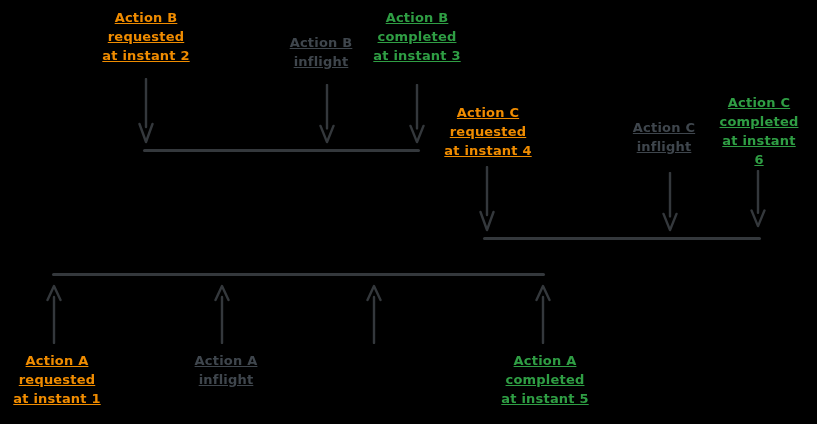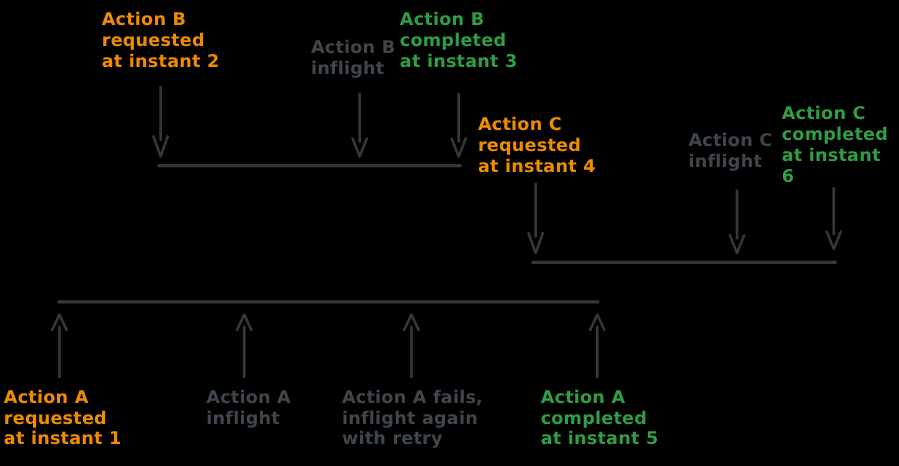--- a/index.html
+++ b/index.html
@@ -3,22 +3,22 @@
 <meta charset="utf-8">
 <style>
   html,body{margin:0;padding:0;background:#000;}
   .canvas{
     position:relative;width:817px;height:424px;overflow:hidden;
     background:var(--background,#000000);
     font-family:"DejaVu Sans",sans-serif;
   }
   .lbl{
     position:absolute;transform:translateX(-50%);
-    text-align:left;white-space:pre-line;
-    font-size:16px;line-height:19px;font-weight:700;letter-spacing:.2px;
+    text-align:center;white-space:pre-line;
+    font-size:13px;line-height:19px;font-weight:700;letter-spacing:.2px;text-decoration:underline;
   }
   .req{color:var(--requested,#f08c00);}
   .inf{color:var(--inflight,#3f464d);}
   .comp{color:var(--completed,#2f9e44);}
   .tl{position:absolute;height:3px;border-radius:2px;background:var(--stroke,#34383c);}
   .tl-b{left:143px;top:149px;width:277px;}
   .tl-c{left:483px;top:237px;width:278px;}
   .tl-a{left:52px;top:273px;width:493px;}
   .arrow{position:absolute;display:block;}
   .arrow path{stroke:var(--stroke,#34383c);stroke-width:2.4;fill:none;stroke-linecap:round;stroke-linejoin:round;}
@@ -111,20 +111,17 @@
 inflight</div>
   <div class="lbl comp lbl-c-comp">Action C
 completed
 at instant 6</div>
 
   <div class="lbl req  lbl-a-req">Action A
 requested
 at instant 1</div>
   <div class="lbl inf  lbl-a-inf">Action A
 inflight</div>
-  <div class="lbl inf  lbl-a-fails">Action A fails,
-inflight again
-with retry</div>
   <div class="lbl comp lbl-a-comp">Action A
 completed
 at instant 5</div>
 
 </div>
 
 </body></html>

